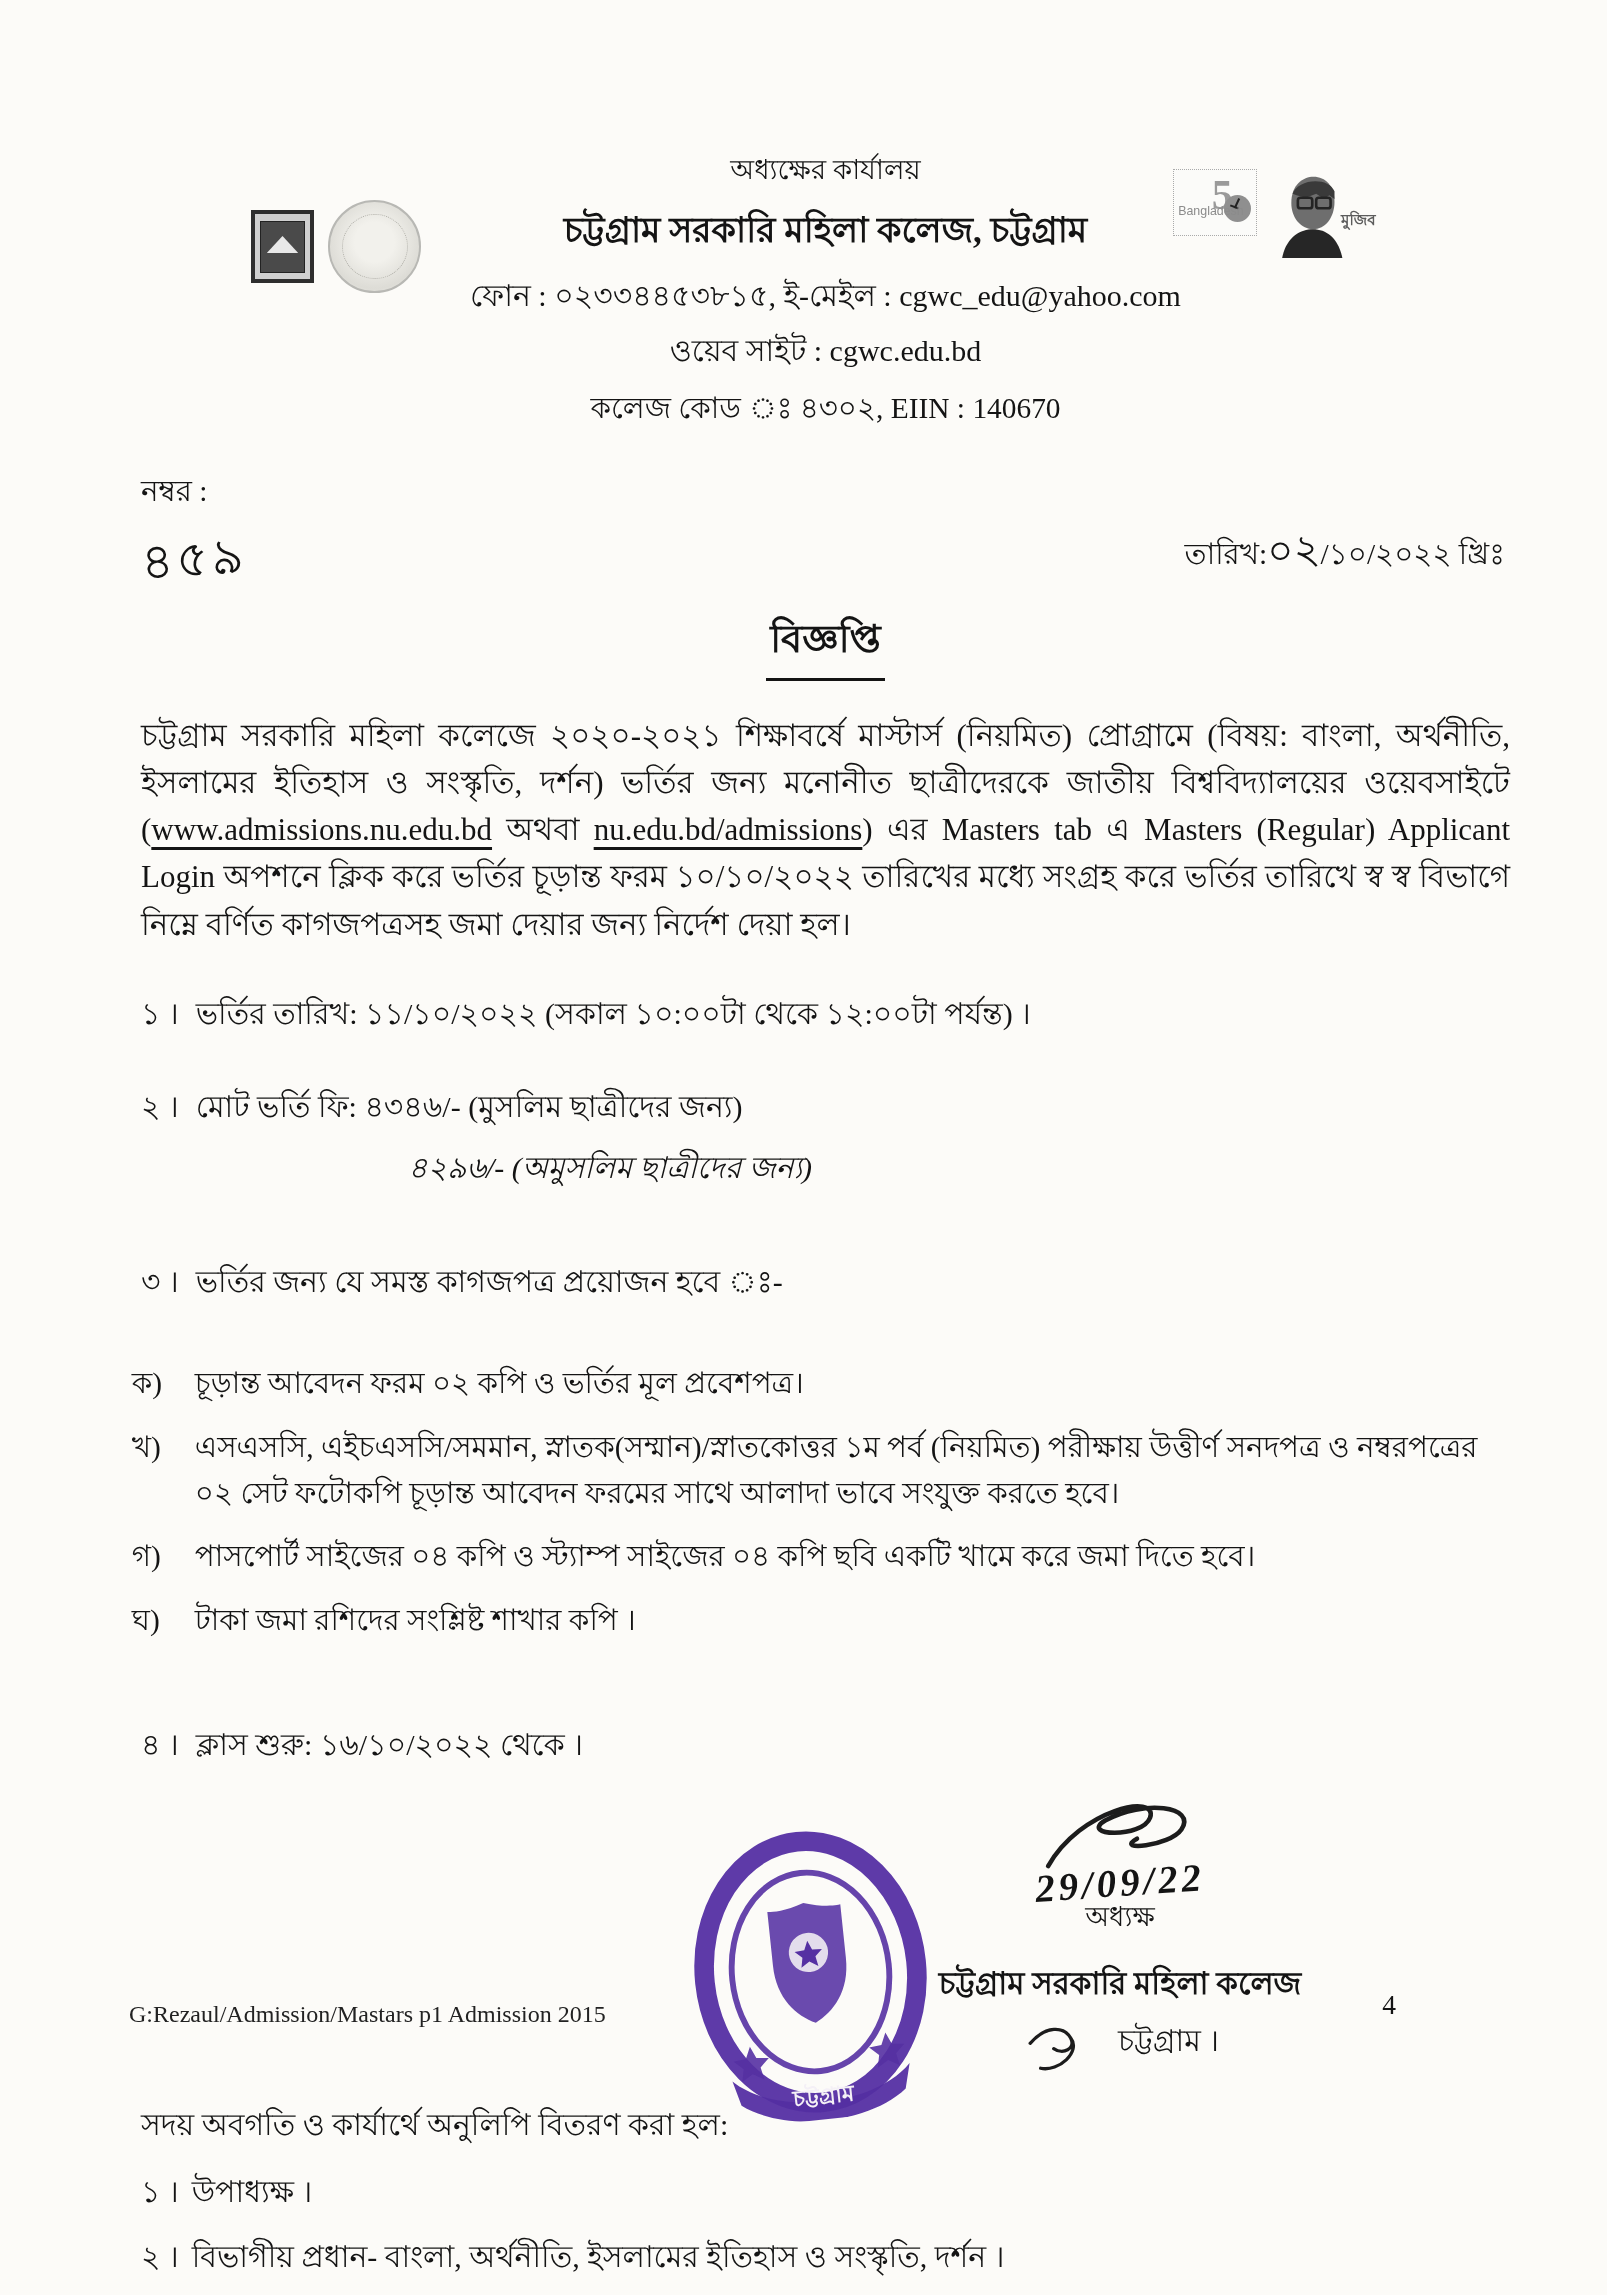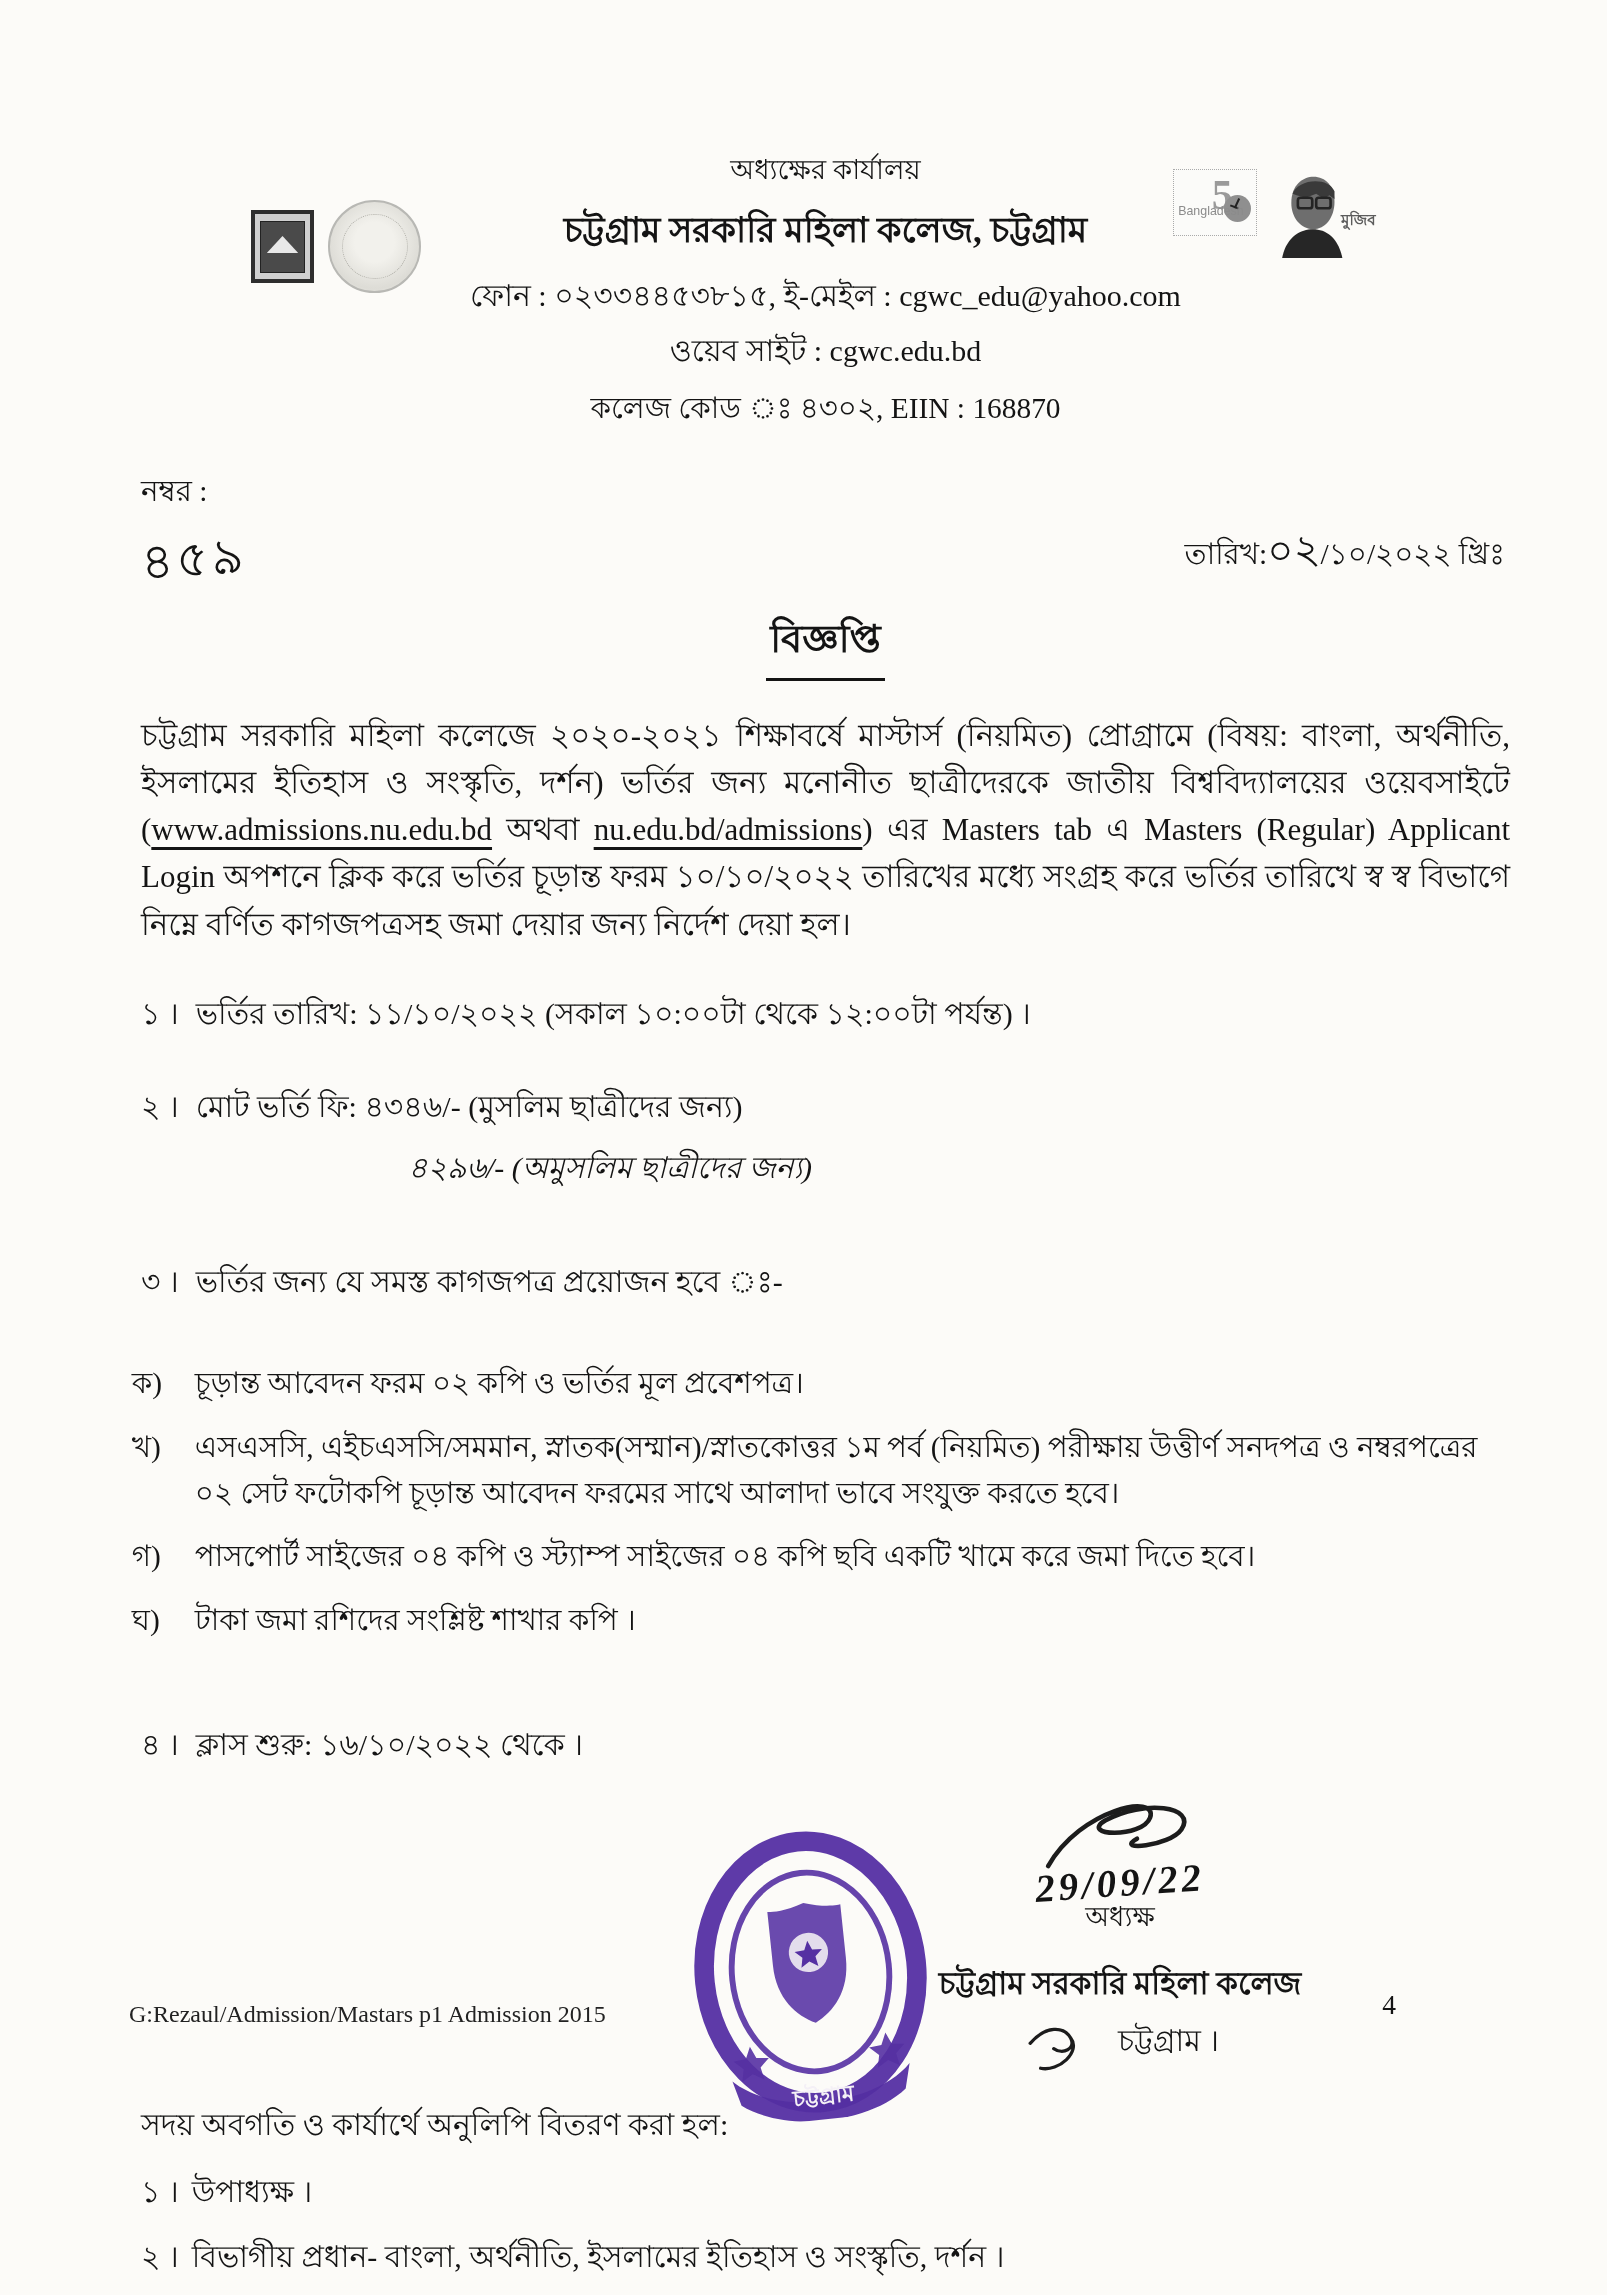--- a/index.html
+++ b/index.html
@@ -142,21 +142,21 @@
             <path d="M14 136 C20 104 42 92 61 92 C82 92 100 106 106 136 Z" fill="#262626"></path>
             <text x="104" y="86" font-size="23" fill="#5c5c5c" font-weight="bold">মুজিব ১০০</text>
           </svg>
         </div>
       </div>
 
       <div class="hl-office">অধ্যক্ষের কার্যালয়</div>
       <div class="hl-college">চট্টগ্রাম সরকারি মহিলা কলেজ, চট্টগ্রাম</div>
       <div class="hl-contact">ফোন : ০২৩৩৪৪৫৩৮১৫, ই-মেইল : cgwc_edu@yahoo.com</div>
       <div class="hl-web">ওয়েব সাইট : cgwc.edu.bd</div>
-      <div class="hl-codes">কলেজ কোড ঃ ৪৩০২, EIIN : 168870</div>
+      <div class="hl-codes">কলেজ কোড ঃ ৪৩০২, EIIN : 140670</div>
     </div>
 
     <div class="ref-row">
       <div class="memo-left">
         <span>নম্বর :</span>
         <span class="memo-number-value">৪৫৯</span>
       </div>
       <div class="date-right">
         <span>তারিখ:</span><span class="date-hand">০২</span><span>/১০/২০২২ খ্রিঃ</span>
       </div>

